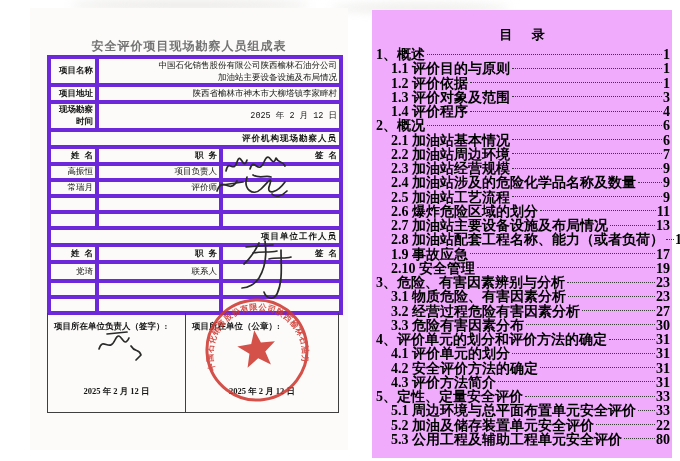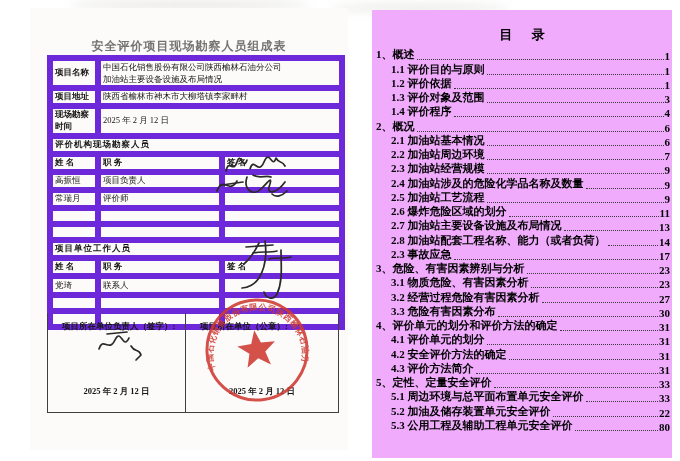--- a/index.html
+++ b/index.html
@@ -16,57 +16,57 @@
   }
   .form-title {
     position:absolute; top:30px; left:0; width:100%;
     text-align:center; font-size:12px; font-weight:bold; letter-spacing:1px; color:#737373;
   }
   .form-table {
     position:absolute; left:17px; top:47px; width:292px;
     border-collapse:collapse; table-layout:fixed;
   }
   .form-table td {
-    border:6px solid #6d28d9; font-size:8.5px; text-align:left;
+    border:4px solid #6d28d9; font-size:8.5px; text-align:right;
     vertical-align:middle; padding:0 2px; color:#161616; overflow:hidden;margin-left:38px;
   }
   .form-table .lab { font-weight:bold; }
   .form-table .sect { font-weight:bold; letter-spacing:1px; }
   .r-name { height:28px; }
-  .r-sm   { height:17px; }
+  .r-sm   { height:17px;font-family:Liberation Mono, monospace; }
   .r-p    { height:16px; }
   .r-dang { height:19px; }
   .two-line div { line-height:12px; }
   .bottom-box {
     position:absolute; left:17px; top:305px; width:292px; height:100px;
     border:1px solid #3f3f3f; border-top:none; display:flex; box-sizing:border-box;
   }
   .bcell { position:relative; height:100%; box-sizing:border-box; }
   .bcell.left  { width:138px; border-right:1px solid #3f3f3f; }
   .bcell.right { flex:1; }
   .bcell .blab {
     position:absolute; top:8px; left:6px; font-size:8.5px; font-weight:bold;
-    text-align:center; color:#161616; white-space:nowrap;margin-left:8px;
+    text-align:center; color:#161616; white-space:nowrap;
   }
   .bcell .bdate {
     position:absolute; bottom:14px; left:0; width:100%; text-align:center;
     font-size:8.5px; font-weight:bold; color:#161616;
   }
   .sig { position:absolute; pointer-events:none; }
   .sig path { fill:none; stroke:#2a2a2a; stroke-width:1.7; stroke-linecap:round; stroke-linejoin:round; }
   .stamp { position:absolute; left:169px; top:284px; width:116px; height:116px; opacity:.88; transform:rotate(-8deg); }
 
   
   .page-right { position:absolute; left:372px; top:10px; width:300px; height:448px; background:#f0abfc; }
   .toc-title {
     position:absolute; top:16px; left:0; width:100%; text-align:center;
     font-size:13px; font-weight:bold; letter-spacing:8px; text-indent:8px; color:#000;
   }
   .toc { position:absolute; top:38px; left:4px; right:2px; }
-  .toc-row { display:flex; align-items:flex-end; height:14.26px; font-size:11px; font-weight:bold; color:#000; }
+  .toc-row { display:flex; align-items:center; height:14.26px; font-size:14px; font-weight:bold; color:#000; }
   .toc-row.l2 { padding-left:15px; }
   .toc-label { white-space:nowrap; }
   .toc-leader { flex:1; border-bottom:1.4px dotted #3a3a3a; margin:0 1px 2px 2px; min-width:8px; }
   .toc-page { white-space:nowrap; }
 </style>
 </head>
 <body>
 
 <div class="canvas">
   <div class="smudge" style="left:70px; top:0px; width:240px; height:10px;"></div>
@@ -266,24 +266,29 @@
     <span class="toc-label">2.7 加油站主要设备设施及布局情况</span>
     <span class="toc-leader"></span>
     <span class="toc-page">13</span>
   </div>
         <div class="toc-row l2">
     <span class="toc-label">2.8 加油站配套工程名称、能力（或者负荷）</span>
     <span class="toc-leader"></span>
     <span class="toc-page">14</span>
   </div>
         <div class="toc-row l2">
-    <span class="toc-label">2.3 事故应急</span>
+    <span class="toc-label">1.9 事故应急</span>
     <span class="toc-leader"></span>
     <span class="toc-page">17</span>
   </div>
+        <div class="toc-row l2">
+    <span class="toc-label">2.10 安全管理</span>
+    <span class="toc-leader"></span>
+    <span class="toc-page">19</span>
+  </div>
         <div class="toc-row">
     <span class="toc-label">3、危险、有害因素辨别与分析</span>
     <span class="toc-leader"></span>
     <span class="toc-page">23</span>
   </div>
         <div class="toc-row l2">
     <span class="toc-label">3.1 物质危险、有害因素分析</span>
     <span class="toc-leader"></span>
     <span class="toc-page">23</span>
   </div>

